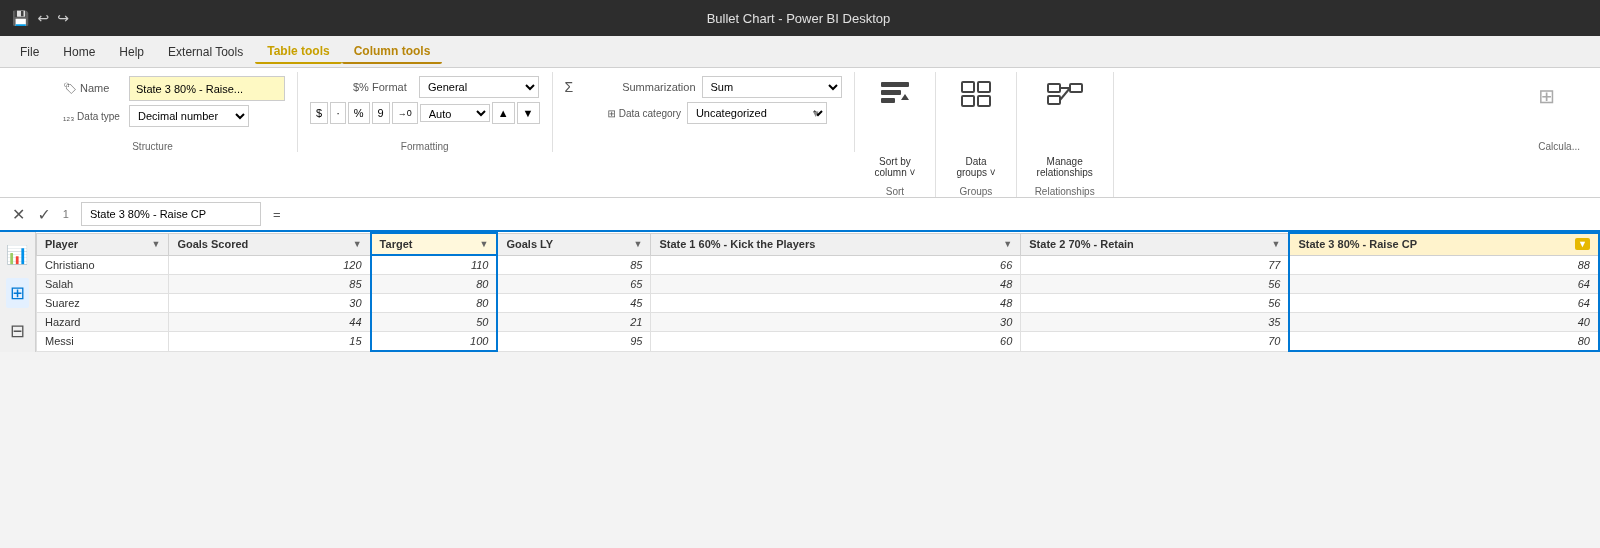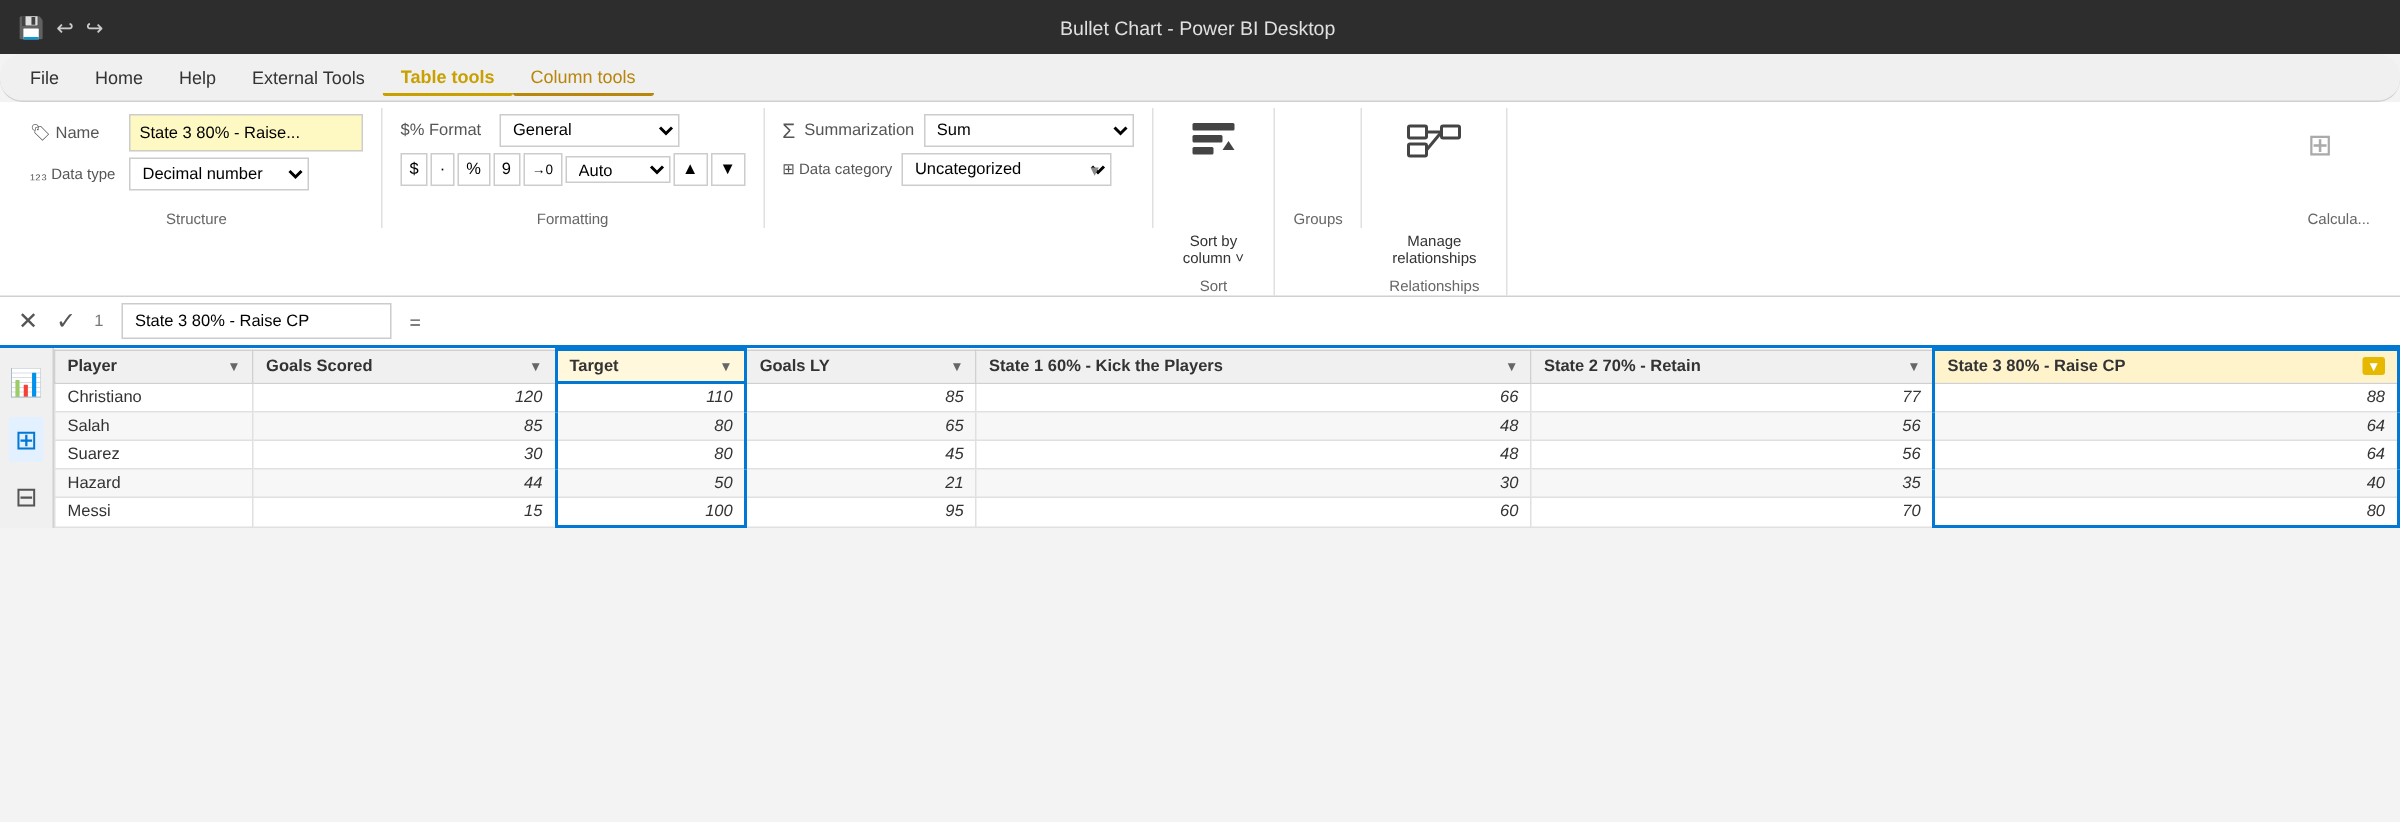--- a/index.html
+++ b/index.html
@@ -21,37 +21,36 @@
     .title-bar-title { font-size: 13px; color: #e0e0e0; }
 
     
     .menu-bar {
       background: #f0f0f0;
       height: 32px;
       display: flex;
       align-items: center;
       padding: 0 8px;
       border-bottom: 1px solid #d0d0d0;
-      border-radius: 15px;
     }
     .menu-item {
       padding: 4px 12px;
       font-size: 12px;
       cursor: pointer;
       color: #333;
       border-radius: 2px;
     }
     .menu-item.active-gold {
       color: #c8a000;
       font-weight: 600;
       border-bottom: 2px solid #c8a000;
     }
     .menu-item.active-gold2 {
       color: #b8860b;
-      font-weight: 400;
+      font-weight: 700;
       border-bottom: 2px solid #b8860b;
     }
 
     
     .ribbon {
       background: #fff;
       border-bottom: 1px solid #d0d0d0;
       padding: 4px 8px 0 8px;
       min-height: 90px;
     }
@@ -69,21 +68,21 @@
     }
     .ribbon-group:last-child { border-right: none; }
     .ribbon-group-label {
       font-size: 10px;
       color: #666;
       text-align: center;
       margin-top: auto;
       padding-top: 4px;
     }
     .ribbon-row { display: flex; align-items: center; gap: 6px; margin-bottom: 4px; }
-    .ribbon-label { font-size: 11px; color: #555; min-width: 60px; }
+    .ribbon-label { font-size: 11px; color: #555; min-width: 60px; margin-left: 43px; }
     .ribbon-input {
       border: 1px solid #ccc;
       padding: 2px 6px;
       font-size: 11px;
       height: 25px;
       min-width: 120px;
       background: #fef9c3;
     }
     .ribbon-select {
       border: 1px solid #ccc;
@@ -345,20 +344,31 @@
             <rect x="2" y="18" width="14" height="5" rx="1" fill="#444"></rect>
             <polygon points="26,14 30,20 22,20" fill="#444"></polygon>
           </svg>
         </div>
         <div class="label">Sort by<br>column ˅</div>
       </div>
       <div class="ribbon-group-label">Sort</div>
     </div>
 
     <div class="ribbon-group">
+      <div class="ribbon-icon-btn">
+        <div class="icon">
+          <svg width="32" height="28" viewBox="0 0 32 28">
+            <rect x="2" y="2" width="12" height="10" rx="1" fill="none" stroke="#444" stroke-width="2"></rect>
+            <rect x="18" y="2" width="12" height="10" rx="1" fill="none" stroke="#444" stroke-width="2"></rect>
+            <rect x="2" y="16" width="12" height="10" rx="1" fill="none" stroke="#444" stroke-width="2"></rect>
+            <rect x="18" y="16" width="12" height="10" rx="1" fill="none" stroke="#444" stroke-width="2"></rect>
+          </svg>
+        </div>
+        <div class="label">Data<br>groups ˅</div>
+      </div>
       <div class="ribbon-group-label">Groups</div>
     </div>
 
     <div class="ribbon-group">
       <div class="ribbon-icon-btn">
         <div class="icon">
           <svg width="36" height="28" viewBox="0 0 36 28">
             <rect x="1" y="4" width="12" height="8" rx="1" fill="none" stroke="#444" stroke-width="2"></rect>
             <rect x="23" y="4" width="12" height="8" rx="1" fill="none" stroke="#444" stroke-width="2"></rect>
             <rect x="1" y="16" width="12" height="8" rx="1" fill="none" stroke="#444" stroke-width="2"></rect>

